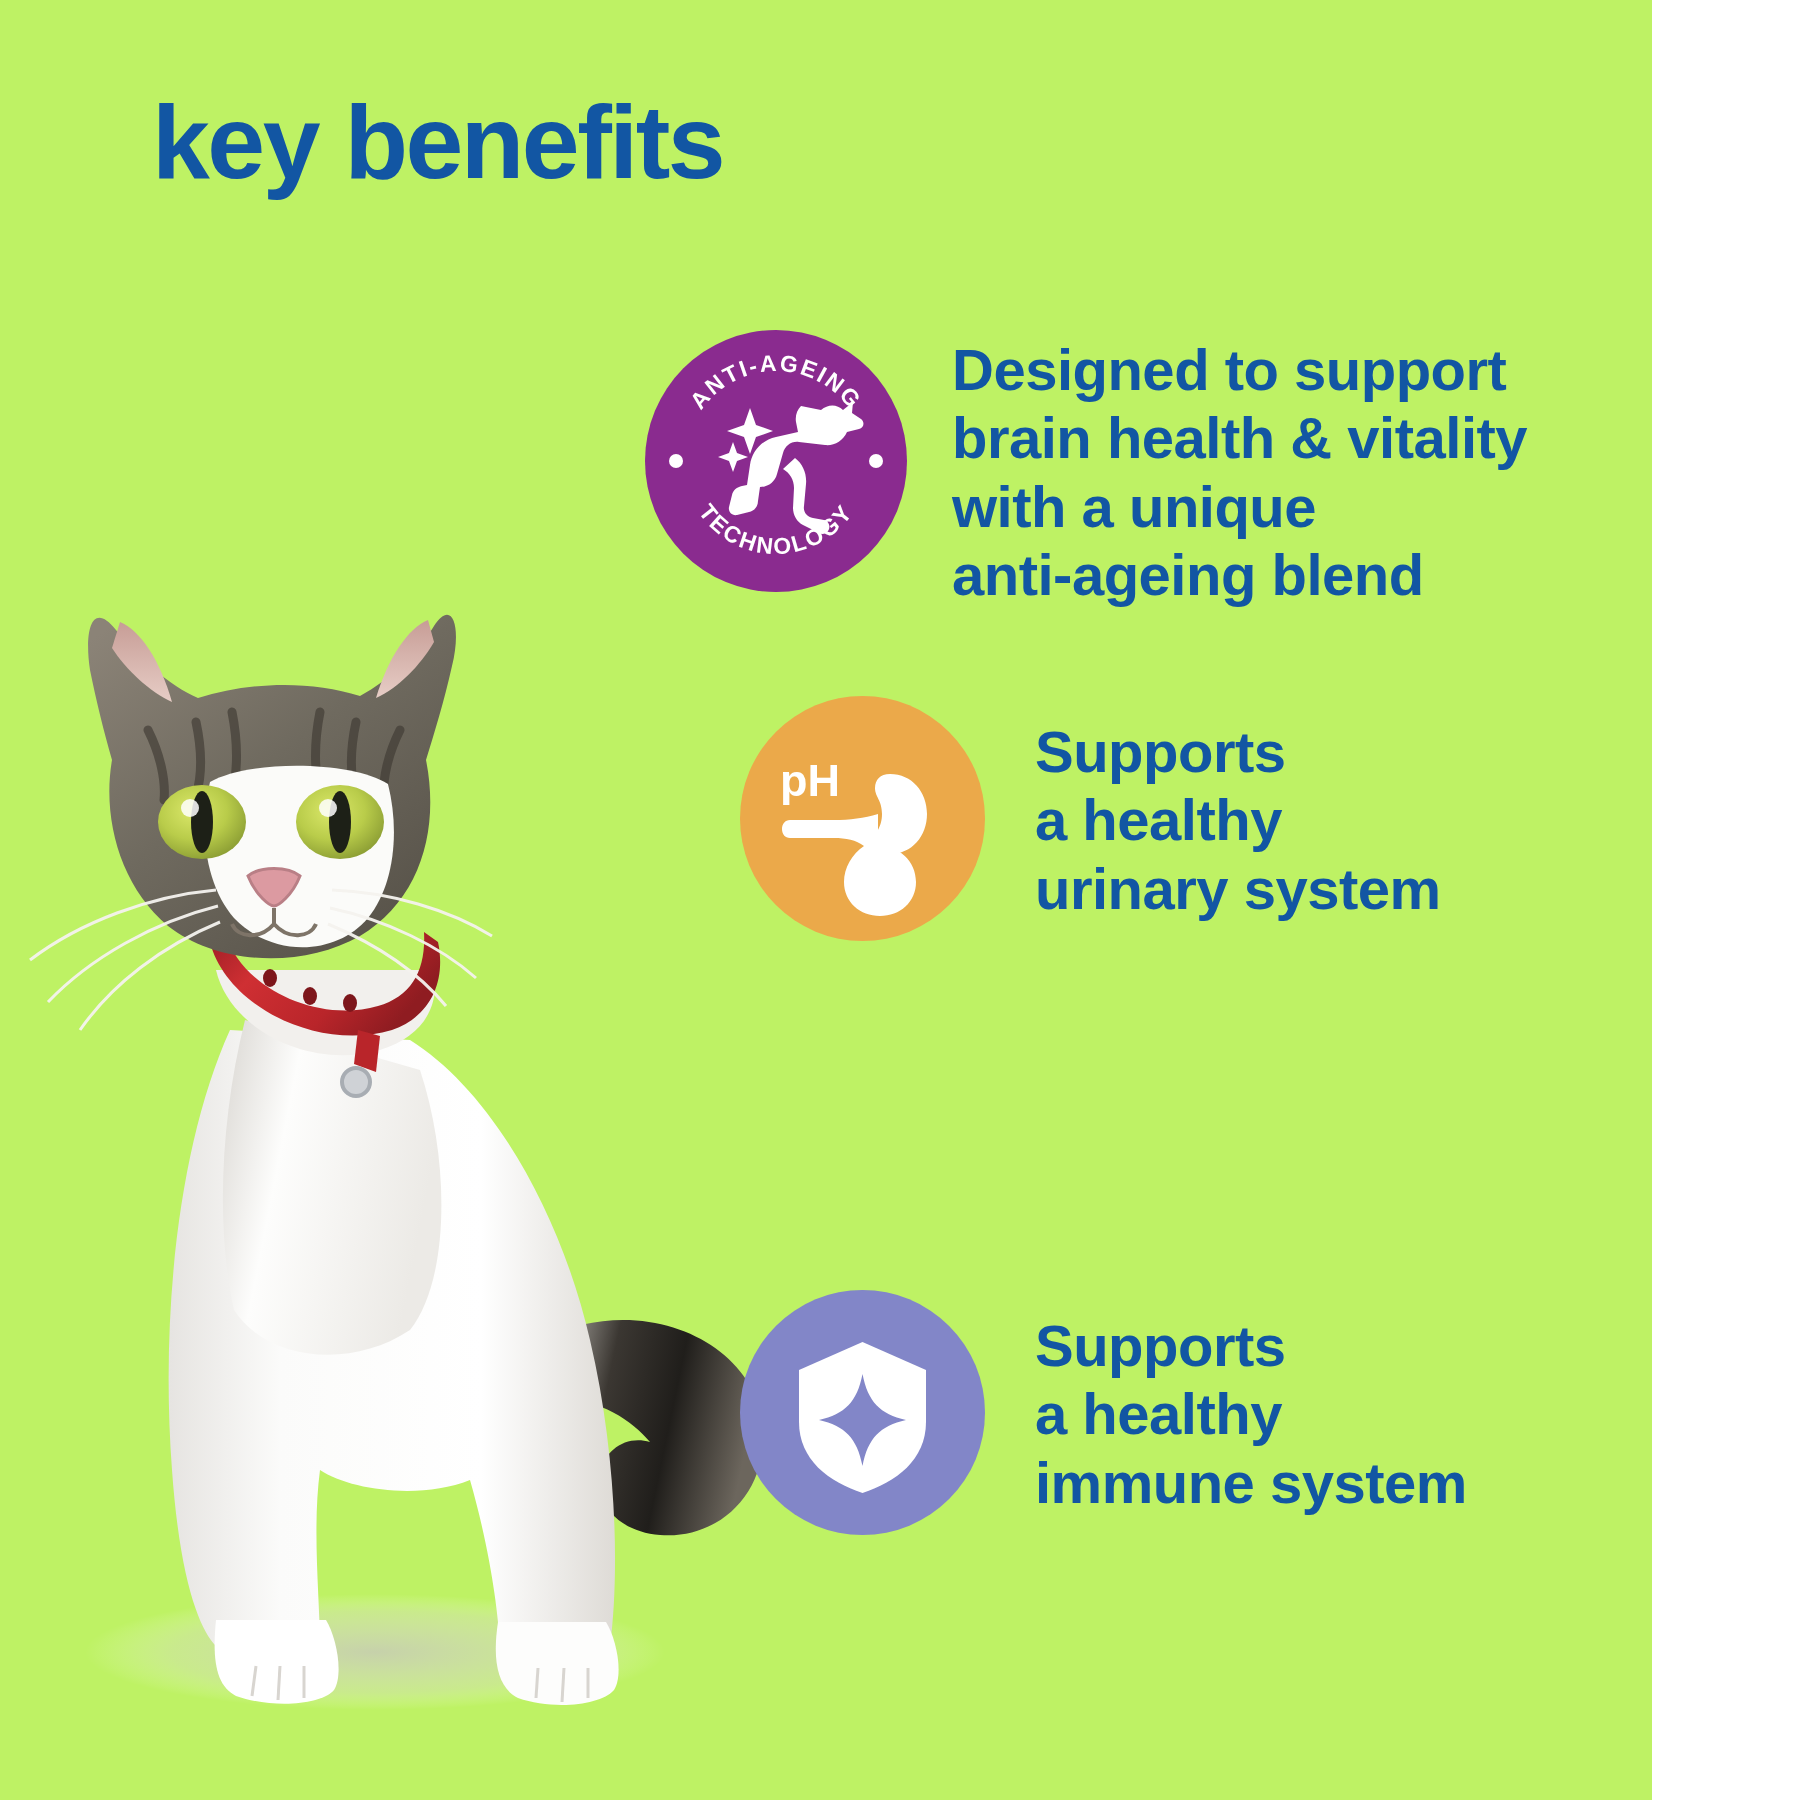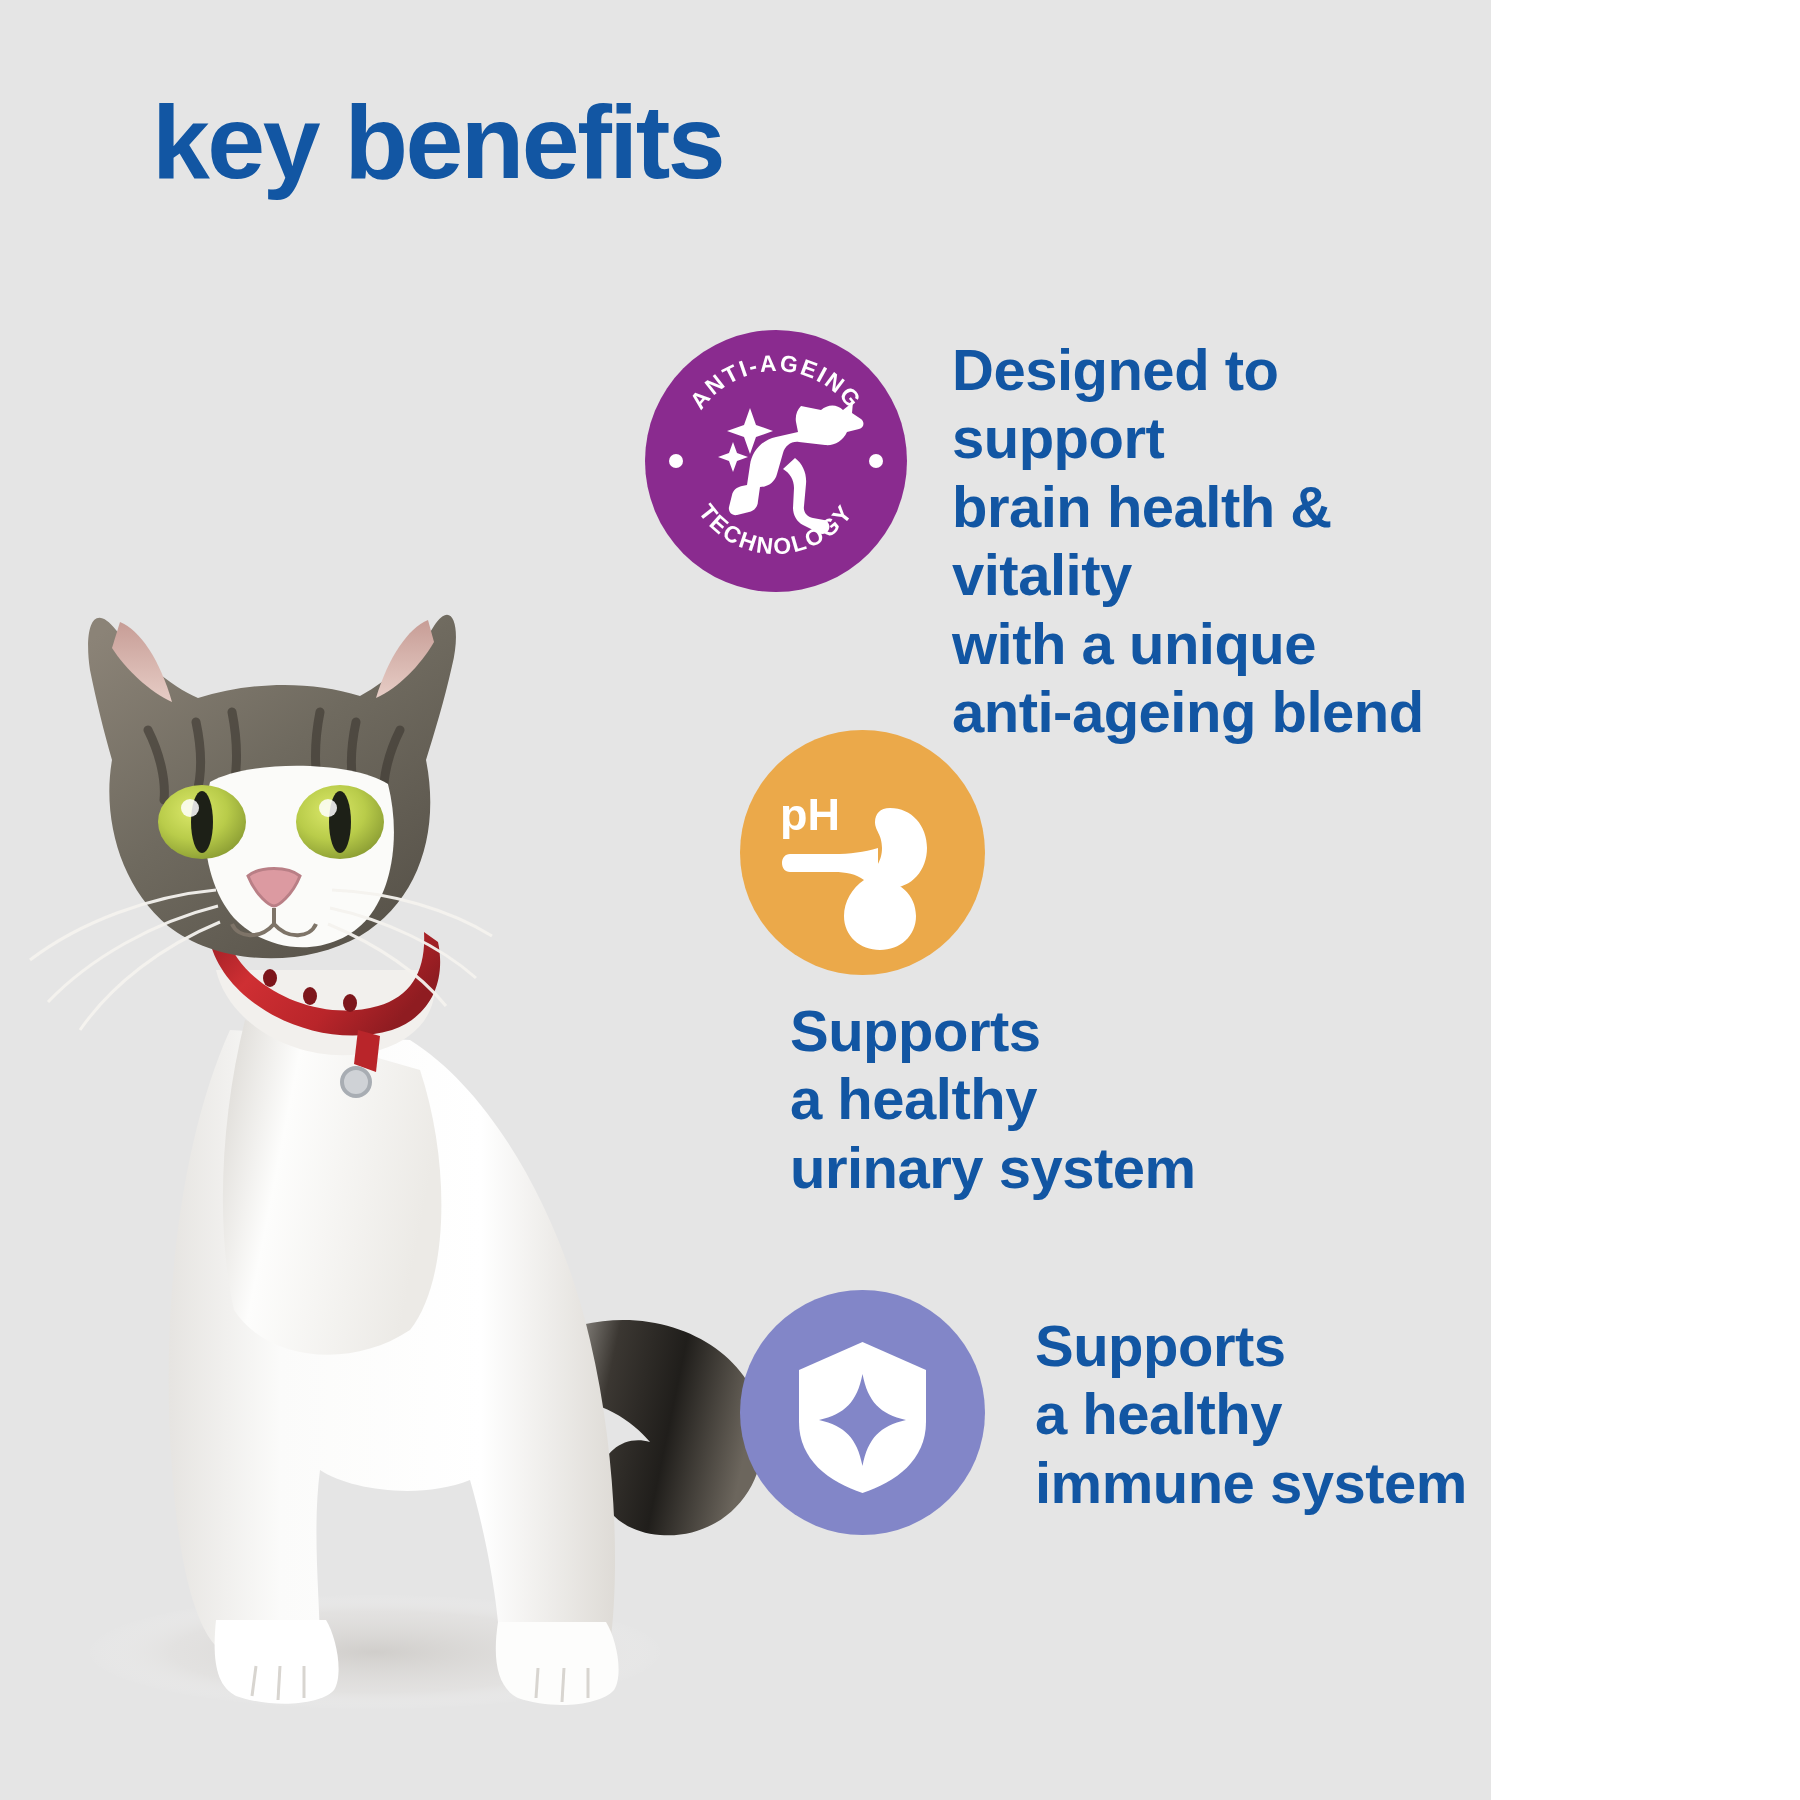--- a/index.html
+++ b/index.html
@@ -5,23 +5,23 @@
   html, body {
     margin: 0;
     padding: 0;
     background: #ffffff;
   }
   body {
     font-family: "Liberation Sans", sans-serif;
   }
   .page {
     position: relative;
-    width: 1491px;
+    width: 1652px;
     height: 1800px;
-    background: #e5e5e5;
+    background: #bef264;
     overflow: hidden;
   }
 
   
   .page-title {
     position: absolute;
     left: 152px;
     top: 88px;
     font-size: 104px;
     font-weight: 700;
@@ -41,21 +41,21 @@
   }
   .cat-photo svg { display:block; width:100%; height:100%; }
 
   
   .benefit-row {
     position: absolute;
     display: flex;
     align-items: flex-start;
   }
   .row-1 { left: 645px; top: 330px; }
-  .row-2 { left: 740px; top: 730px; flex-direction: column; }
+  .row-2 { left: 740px; top: 696px; }
   .row-3 { left: 740px; top: 1290px; }
 
   .icon-badge {
     position: relative;
     flex: 0 0 auto;
     border-radius: 50%;
     overflow: visible;
   }
   .badge-anti-ageing { width: 262px; height: 262px; }
   .badge-ph         { width: 245px; height: 245px; }

